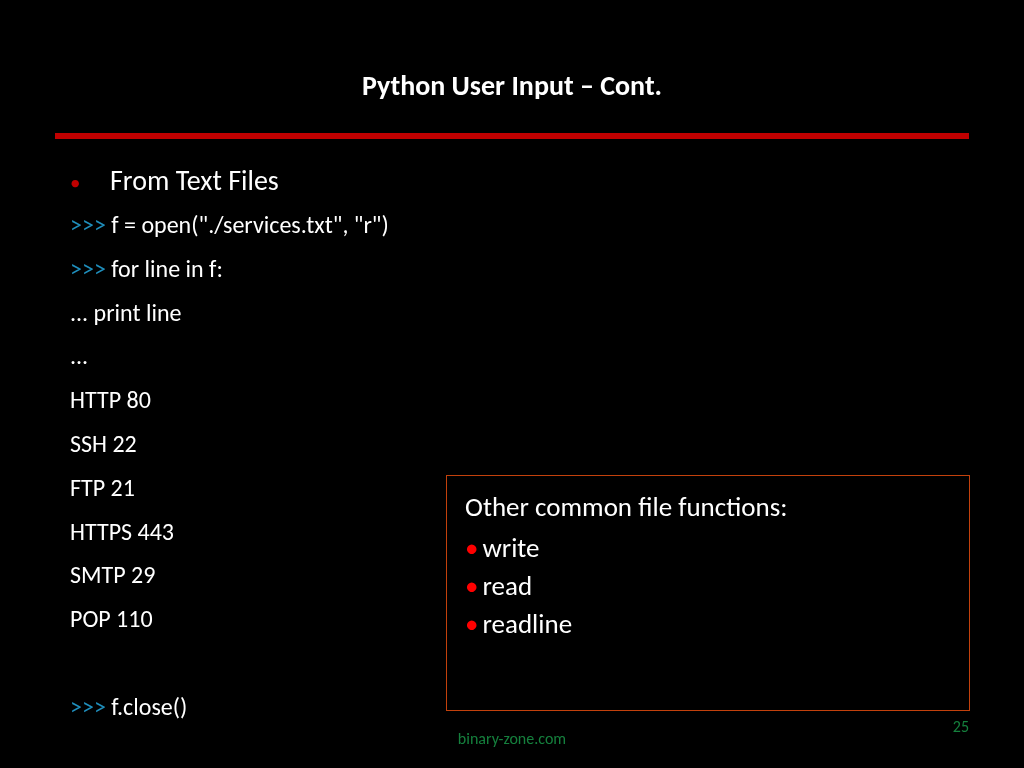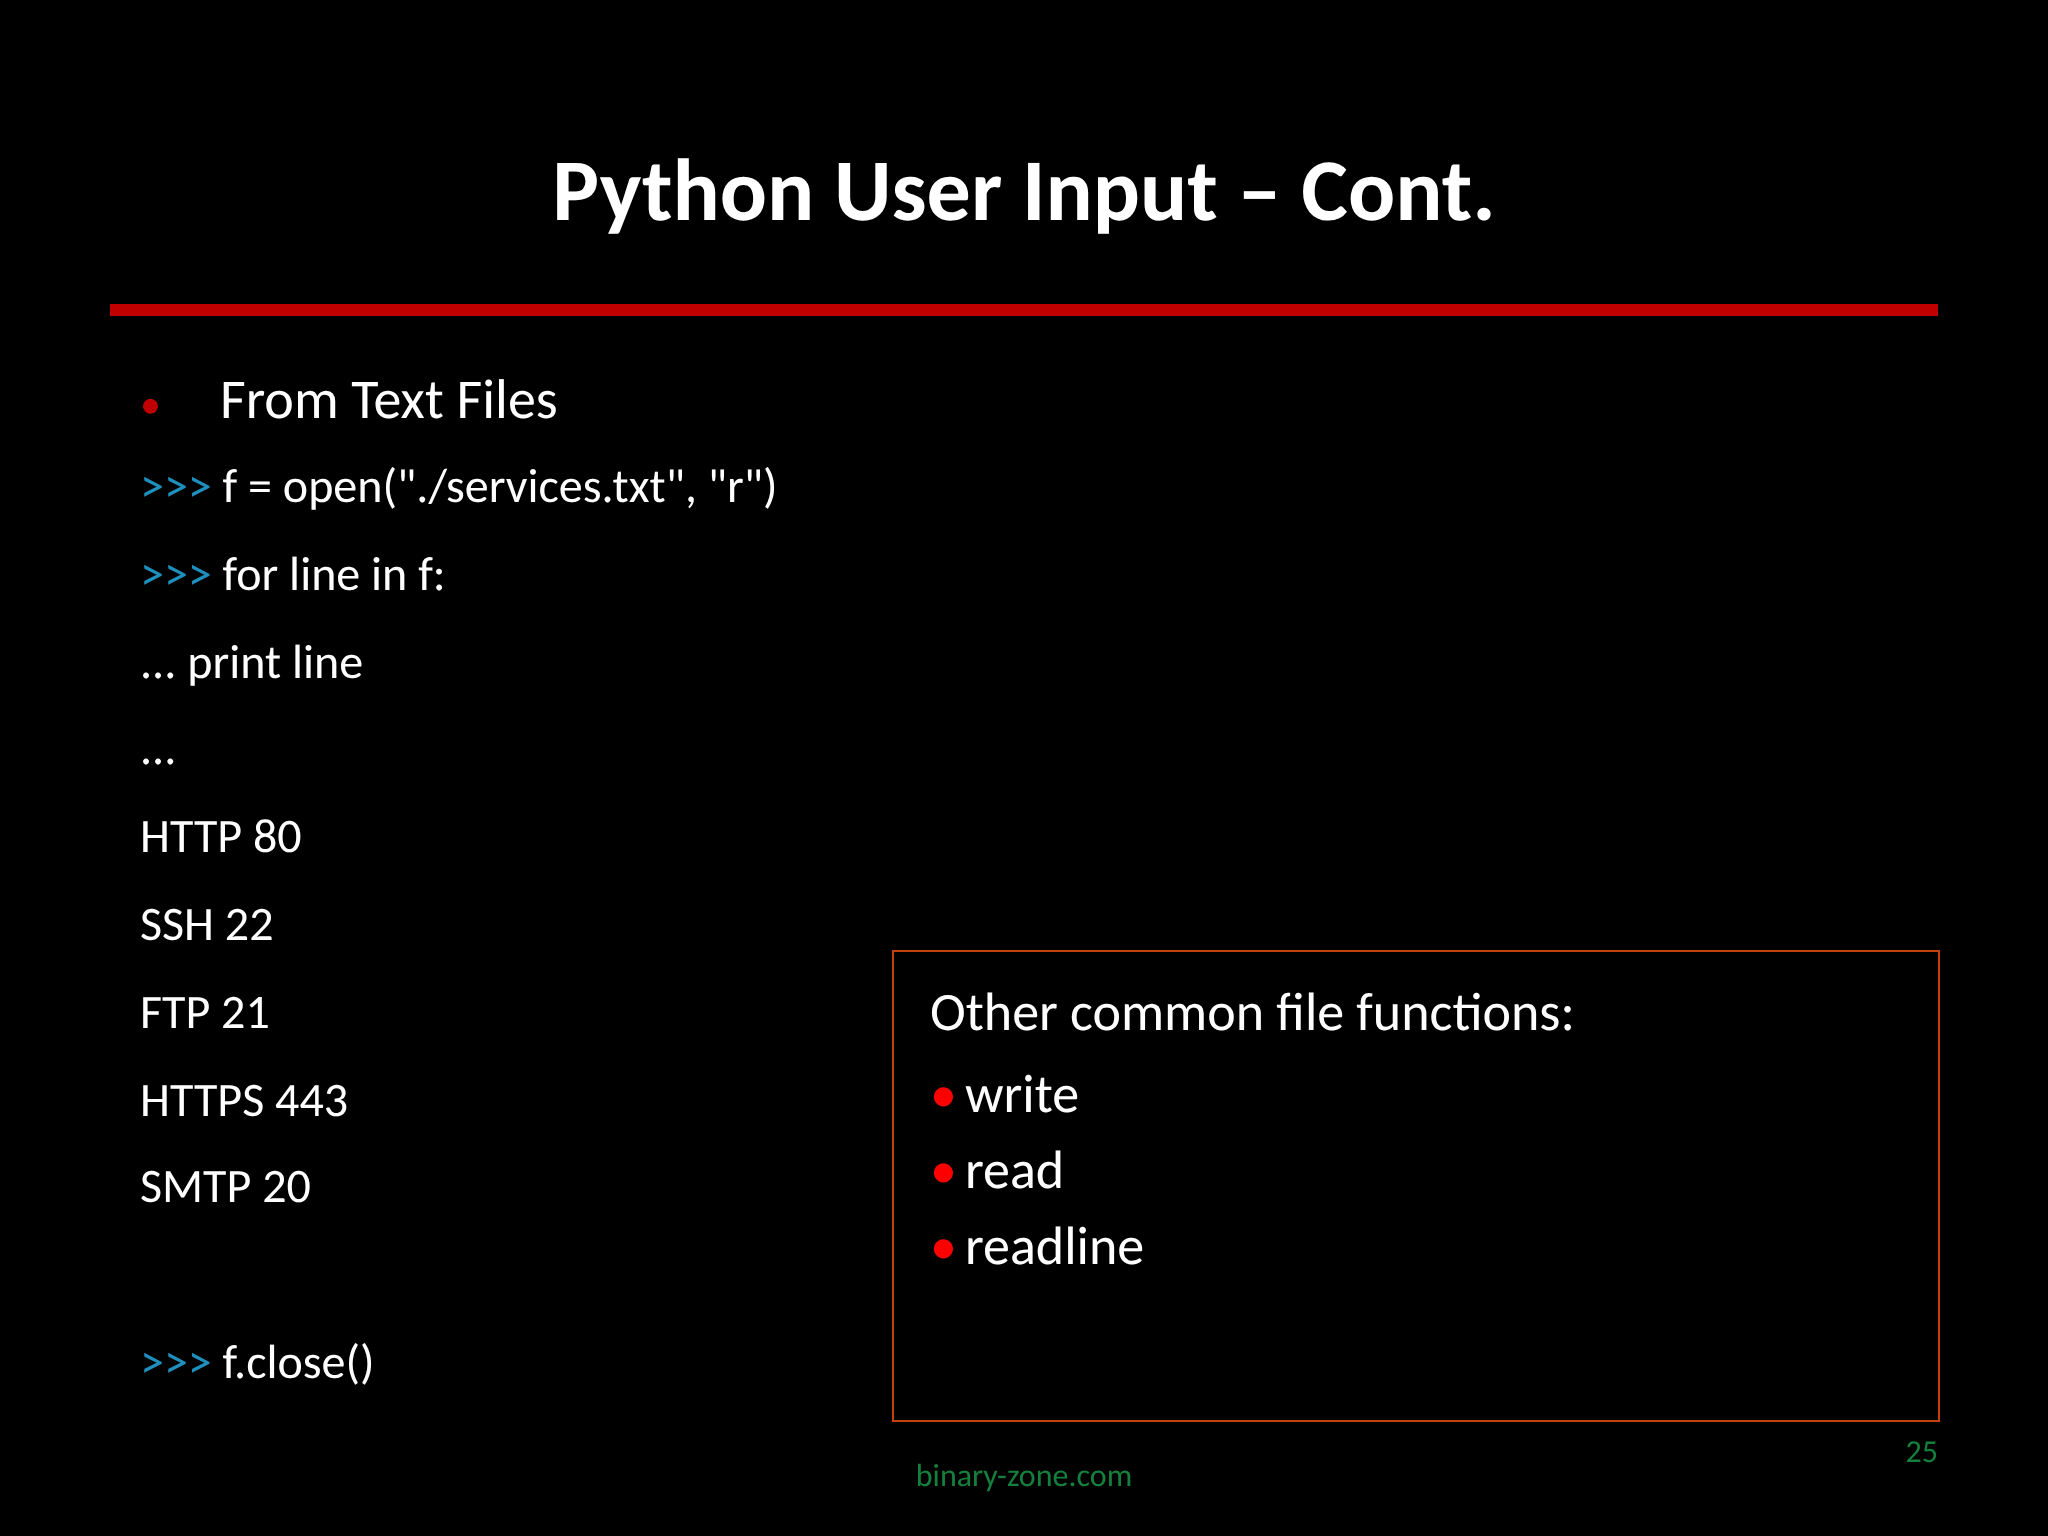--- a/index.html
+++ b/index.html
@@ -16,21 +16,21 @@
     overflow: hidden;
     position: relative;
   }
   .slide {
     width: 100%;
     height: 100%;
     padding: 0;
   }
   .title {
     text-align: center;
-    font-size: 44px;
+    font-size: 28px;
     font-weight: bold;
     padding-top: 68px;
     padding-bottom: 30px;
   }
   .divider {
     border: none;
     border-top: 6px solid #c00000;
     margin: 0 55px 24px 55px;
   }
   .content {
@@ -120,21 +120,22 @@
     <div class="code-line">
       <span>...</span><span>     print line</span>
     </div>
     <div class="code-line">
       <span>...</span>
     </div>
     <div class="code-line">HTTP 80</div>
     <div class="code-line">SSH 22</div>
     <div class="code-line">FTP 21</div>
     <div class="code-line">HTTPS 443</div>
-    <div class="code-line">SMTP 20</div>
+    <div class="code-line">SMTP 29</div>
+    <div class="code-line">POP 110</div>
     <div class="code-line">&nbsp;</div>
     <div class="code-line">
       <span class="prompt">&gt;&gt;&gt;</span><span> f.close()</span>
     </div>
   </div>
 
   <div class="callout-box">
     <div class="callout-title">Other common file functions:</div>
     <div class="callout-item">
       <span class="red-bullet">•</span><span>write</span>

